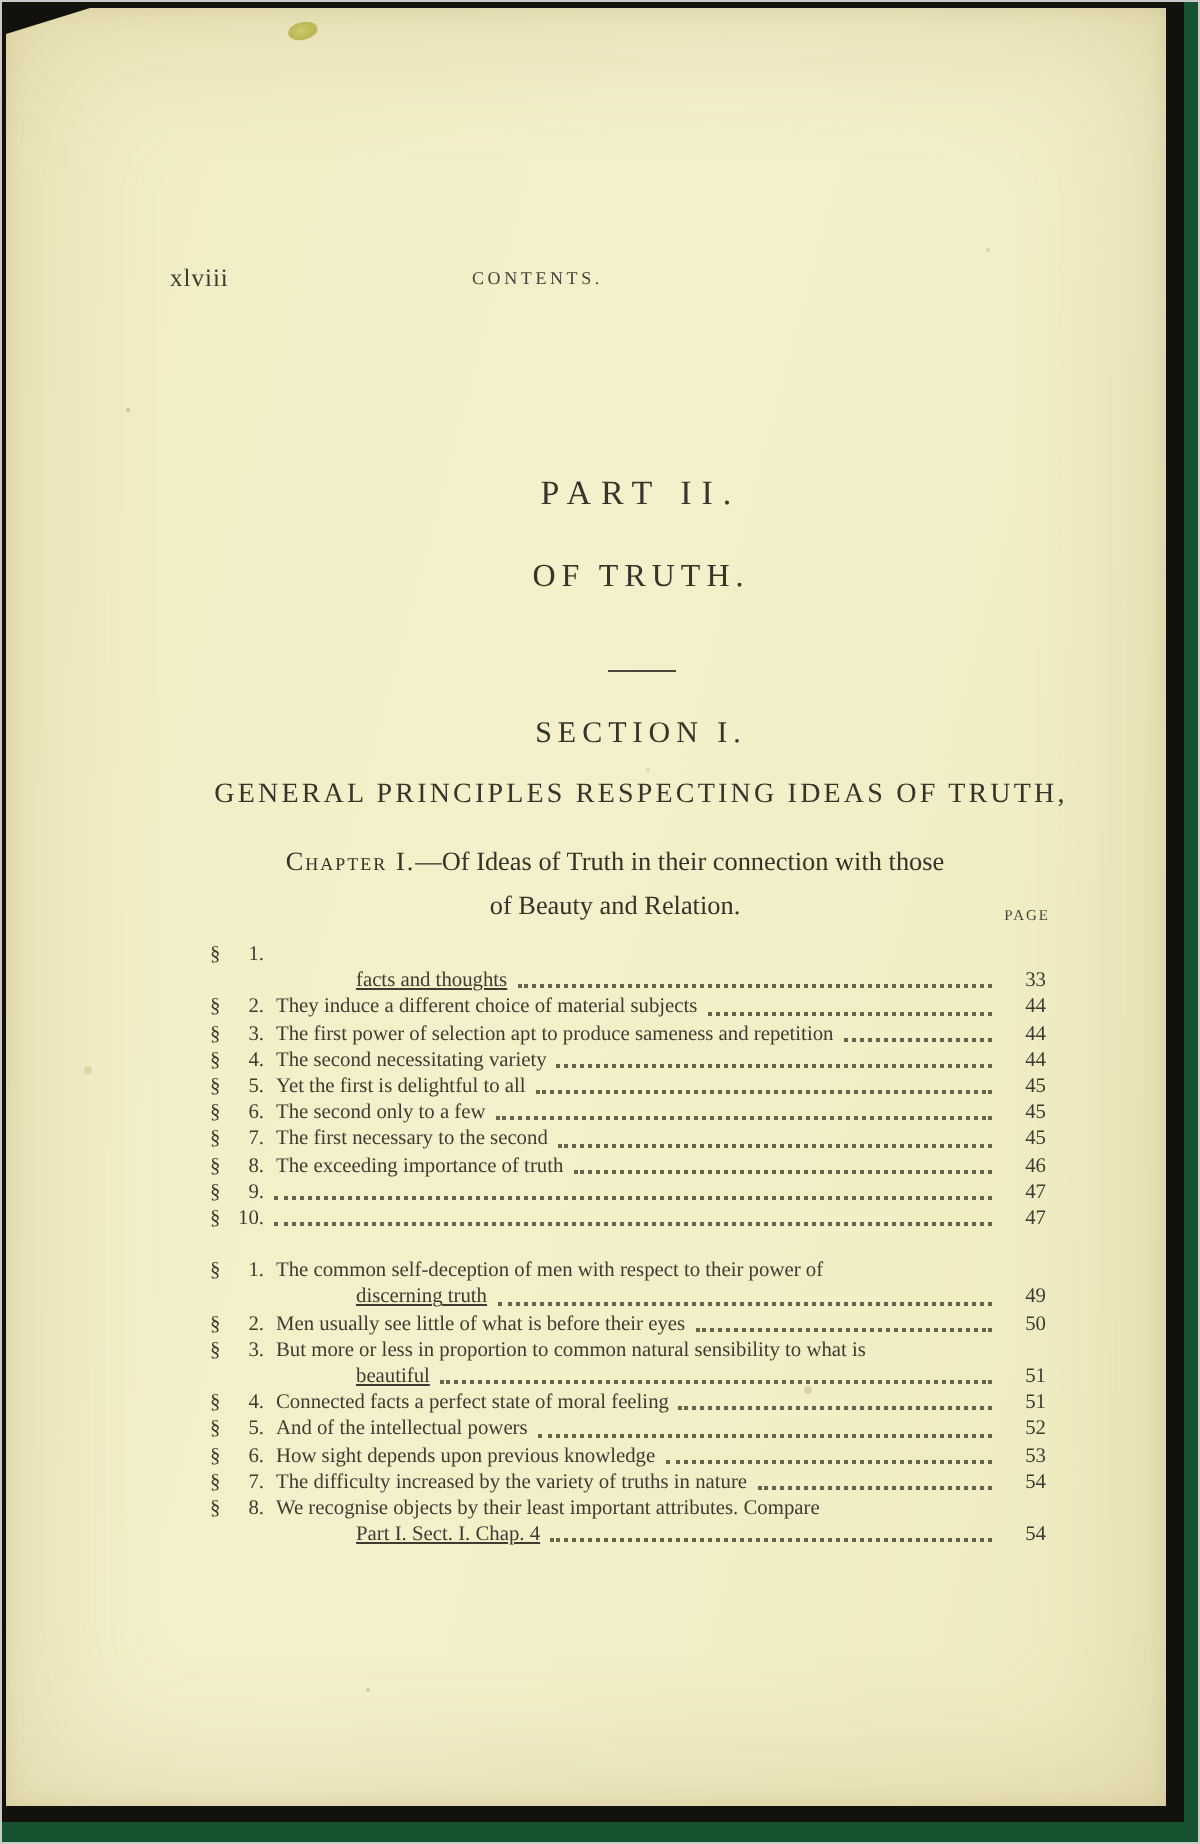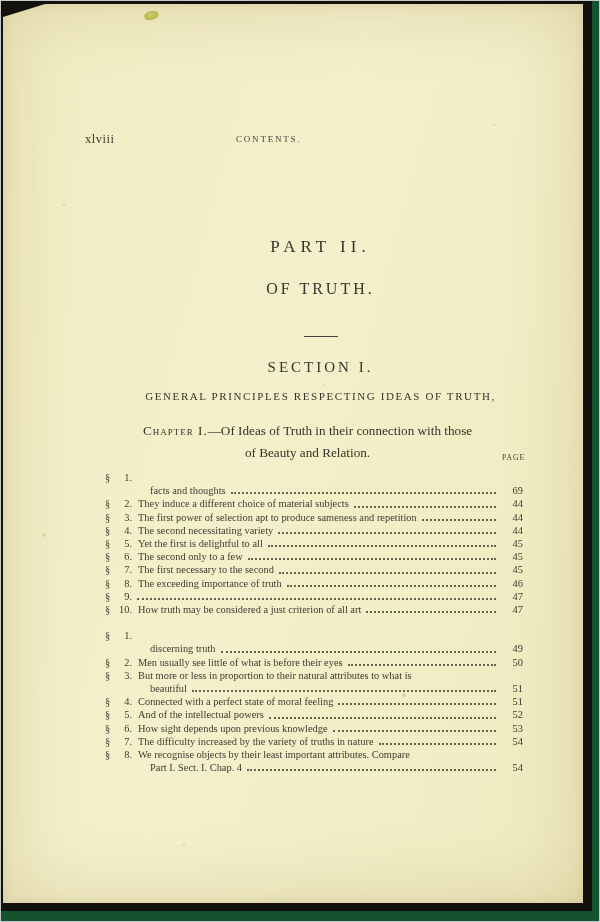--- a/index.html
+++ b/index.html
@@ -32,36 +32,36 @@
 
   .folio { position:absolute; left:82px; top:128px; font-size:12.5px; letter-spacing:.5px; }
   .running-head { position:absolute; left:233px; top:130px; font-size:9px; letter-spacing:1.8px; color:#46423a; }
 
   .centerband { position:absolute; left:65px; width:505px; text-align:center; color:#37342c; }
   .part-title    { top:233px; font-size:17px; letter-spacing:5px; font-weight:normal; }
   .part-subtitle { top:276px; font-size:16px; letter-spacing:3px; }
   .rule-divider  { top:319px; }
   .rule-divider .bar { display:inline-block; width:34px; height:1.4px; background:#4a463c; }
   .section-title { top:343px; font-size:15px; letter-spacing:3px;margin-top:12px; }
-  .section-heading { top:386px; font-size:11px; letter-spacing:1.6px; }
+  .section-heading { top:386px; font-size:14px; letter-spacing:1.6px; }
 
   .toc { position:absolute; top:416px; left:79px; width:441px; }
 
   .chapter { position:relative; }
   .chapter + .chapter { margin-top:13px; }
   .chapter-title { text-align:center; font-size:13.2px; line-height:22px; color:#35322a;
                    position:relative; padding-left:10px; }
   .ch-label { font-variant:small-caps; letter-spacing:1px; }
   .page-label { position:absolute; right:-2px; bottom:-5px; font-size:7.5px; letter-spacing:1px; color:#4a463c;margin-top:44px; }
   .entries { margin-top:7px; font-size:10.4px; }
   .line { display:flex; align-items:flex-end; line-height:13.2px; }
   .mark { margin-left:23px; width:10px; flex-shrink:0; }
   .num  { width:17px; text-align:right; flex-shrink:0; }
   .etext { margin-left:6px; white-space:nowrap; }
-  .cont .etext { margin-left:68px; }
+  .cont .etext { margin-left:96px;text-decoration:underline; }
   .dots { flex:1 1 auto; min-width:16px; border-bottom:2px dotted rgba(70,64,48,.8);
           margin:0 3px 3px 5px; height:4px; }
   .pg { width:24px; text-align:right; flex-shrink:0; }
 </style>
 </head>
 <body>
 
 <div class="frame">
   <div class="photo">
     <div class="paper">
@@ -87,21 +87,21 @@
       <span class="page-label">PAGE</span>
     </div>
     <div class="entries">
               <div class="line">
                 <span class="mark">§</span>
                 <span class="num">1.</span>
               </div>
               <div class="line cont">
                 <span class="etext">facts and thoughts</span>
                 <span class="dots"></span>
-                <span class="pg">69</span>
+                <span class="pg">33</span>
               </div>
               <div class="line">
                 <span class="mark">§</span>
                 <span class="num">2.</span>
                 <span class="etext">They induce a different choice of material subjects</span>
                 <span class="dots"></span>
                 <span class="pg">44</span>
               </div>
               <div class="line">
                 <span class="mark">§</span>
@@ -147,59 +147,59 @@
               </div>
               <div class="line">
                 <span class="mark">§</span>
                 <span class="num">9.</span>
                 <span class="dots"></span>
                 <span class="pg">47</span>
               </div>
               <div class="line">
                 <span class="mark">§</span>
                 <span class="num">10.</span>
-                <span class="etext">How truth may be considered a just criterion of all art</span>
                 <span class="dots"></span>
                 <span class="pg">47</span>
               </div>
             </div>
   </section>
 
   <section class="chapter">
     <div class="entries">
               <div class="line">
                 <span class="mark">§</span>
                 <span class="num">1.</span>
+                <span class="etext">The common self-deception of men with respect to their power of</span>
               </div>
               <div class="line cont">
                 <span class="etext">discerning truth</span>
                 <span class="dots"></span>
                 <span class="pg">49</span>
               </div>
               <div class="line">
                 <span class="mark">§</span>
                 <span class="num">2.</span>
                 <span class="etext">Men usually see little of what is before their eyes</span>
                 <span class="dots"></span>
                 <span class="pg">50</span>
               </div>
               <div class="line">
                 <span class="mark">§</span>
                 <span class="num">3.</span>
-                <span class="etext">But more or less in proportion to their natural attributes to what is</span>
+                <span class="etext">But more or less in proportion to common natural sensibility to what is</span>
               </div>
               <div class="line cont">
                 <span class="etext">beautiful</span>
                 <span class="dots"></span>
                 <span class="pg">51</span>
               </div>
               <div class="line">
                 <span class="mark">§</span>
                 <span class="num">4.</span>
-                <span class="etext">Connected with a perfect state of moral feeling</span>
+                <span class="etext">Connected facts a perfect state of moral feeling</span>
                 <span class="dots"></span>
                 <span class="pg">51</span>
               </div>
               <div class="line">
                 <span class="mark">§</span>
                 <span class="num">5.</span>
                 <span class="etext">And of the intellectual powers</span>
                 <span class="dots"></span>
                 <span class="pg">52</span>
               </div>

